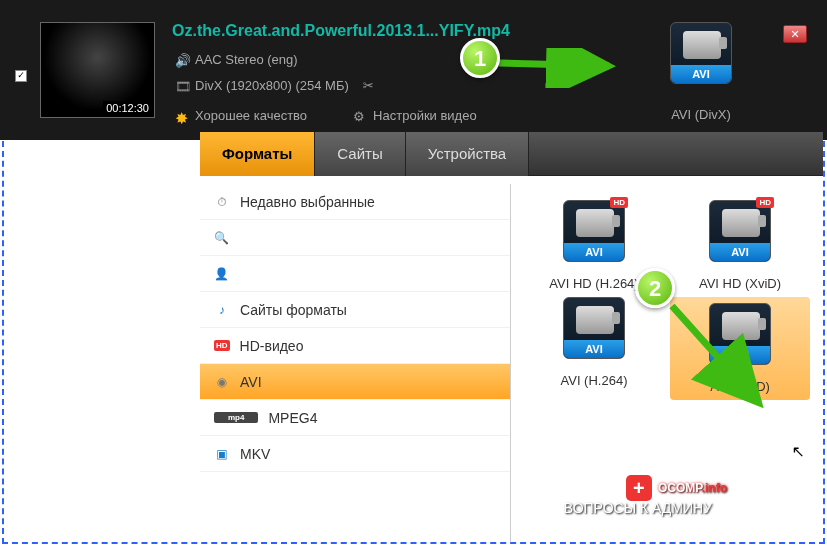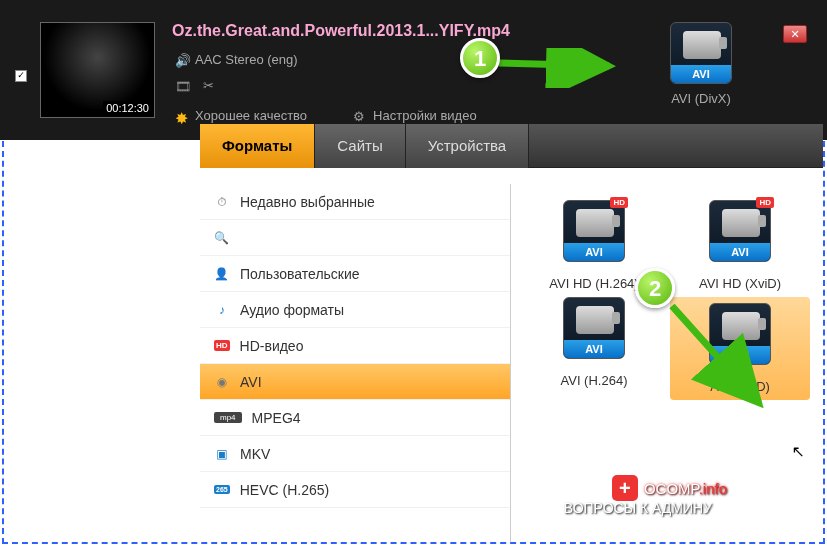--- a/index.html
+++ b/index.html
@@ -3,60 +3,60 @@
 <meta charset="utf-8">
 <style>
 *{box-sizing:border-box;margin:0;padding:0;font-family:Arial,sans-serif}
 body{background:#fff;width:827px;height:546px;position:relative;overflow:hidden}
 .frame{position:absolute;left:2px;top:2px;width:823px;height:542px;border:2px dashed #2e5fff}
 .header{position:absolute;left:0;top:0;width:100%;height:140px;background:#1a1a1a}
 .thumb{position:absolute;left:40px;top:22px;width:115px;height:96px;background:#000;border:1px solid #666}
 .thumb-inner{width:100%;height:86px;background:radial-gradient(circle at 50% 40%,#444 0%,#000 70%)}
 .checkbox{position:absolute;left:15px;top:70px;width:12px;height:12px;background:#fff;border:1px solid #888;font-size:9px;text-align:center;line-height:9px;color:#000}
 .timestamp{position:absolute;right:2px;bottom:2px;color:#fff;font-size:11px;font-weight:normal;background:#000;padding:1px 3px}
-.filename{position:absolute;left:172px;top:22px;color:#f9a8d4;font-size:16px;font-weight:bold}
+.filename{position:absolute;left:172px;top:22px;color:#14b8a6;font-size:16px;font-weight:bold}
 .info-row{position:absolute;left:175px;color:#aaa;font-size:13px;display:flex;align-items:center;gap:6px}
 .row1{top:52px}.row2{top:78px}.row3{top:108px}
 .icon{width:14px;height:14px;display:inline-block}
 .speaker{color:#999}
 .film{color:#999}
 .star{color:#fdb813;font-size:16px}
 .gear{color:#999}
 .scissors{color:#999;margin-left:8px}
 .close-btn{position:absolute;right:20px;top:25px;width:24px;height:18px;background:linear-gradient(#e88,#c33);border:1px solid #922;color:#fff;font-size:11px;text-align:center;line-height:16px;border-radius:2px}
 .preset-box{position:absolute;right:95px;top:22px;text-align:center;color:#aaa;font-size:13px}
 .format-icon{width:62px;height:62px;background:linear-gradient(#1c2a3a,#0a1520);border:1px solid #555;border-radius:6px;position:relative;display:inline-block}
 .camera{position:absolute;left:12px;top:8px;width:38px;height:28px;background:linear-gradient(#ddd,#999);border-radius:4px}
 .camera::before{content:"";position:absolute;right:-6px;top:6px;width:8px;height:12px;background:#aaa;border-radius:2px}
 .format-label{position:absolute;left:0;bottom:0;width:100%;height:18px;background:linear-gradient(#2a9fe8,#0870c8);color:#fff;font-size:11px;font-weight:bold;text-align:center;line-height:18px;border-radius:0 0 5px 5px}
 .hd-badge{position:absolute;right:-4px;top:-4px;background:#e33;color:#fff;font-size:8px;font-weight:bold;padding:1px 3px;border-radius:2px}
-.tabbar{position:absolute;left:200px;top:124px;width:623px;height:44px;background:linear-gradient(#555,#333);border-bottom:1px solid #222}
+.tabbar{position:absolute;left:200px;top:132px;width:623px;height:44px;background:linear-gradient(#555,#333);border-bottom:1px solid #222}
 .tab{float:left;height:44px;padding:0 22px;color:#ddd;font-size:15px;line-height:44px;background:linear-gradient(#666,#444);border-right:1px solid #222}
 .tab.active{background:linear-gradient(#ffb733,#e8920a);color:#000;font-weight:bold}
 .content{position:absolute;left:200px;top:184px;width:623px;height:358px;background:#fff;display:flex}
 .sidebar{width:311px;height:100%;border-right:1px solid #ccc;overflow:hidden}
 .sidebar-item{height:36px;padding:0 14px;display:flex;align-items:center;gap:10px;font-size:14px;color:#333;border-bottom:1px solid #f0f0f0}
 .sidebar-item.selected{background:linear-gradient(#ffc766,#ffa526)}
 .side-icon{width:16px;height:16px;font-size:12px;text-align:center;line-height:16px}
 .hd-ico{background:#e33;color:#fff;font-size:8px;font-weight:bold;border-radius:2px;padding:1px 2px}
 .gif-ico{background:#3964b8;color:#fff;font-size:8px;font-weight:bold;border-radius:2px;padding:1px 2px}
-.mp4-ico{background:#444;color:#fff;font-size:8px;font-weight:normal;border-radius:2px;padding:1px 6px}
+.mp4-ico{background:#444;color:#fff;font-size:8px;font-weight:bold;border-radius:2px;padding:1px 14px}
 .h265-ico{background:#1a7ec8;color:#fff;font-size:7px;font-weight:bold;border-radius:2px;padding:1px 2px}
 .formats-grid{flex:1;padding:16px 10px;overflow:hidden}
 .grid-row{display:flex;justify-content:space-around;margin-bottom:6px}
 .grid-item{text-align:center;width:140px}
 .grid-item .format-icon{margin-bottom:6px}
 .grid-caption{font-size:13px;color:#333;margin-top:4px}
 .grid-item.highlighted{background:linear-gradient(#ffd899,#ffb955);border-radius:4px;padding:6px}
 .callout{position:absolute;width:40px;height:40px;border-radius:50%;background:radial-gradient(circle at 35% 30%,#b8f566,#5ab50e);border:3px solid #fff;color:#fff;font-size:22px;font-weight:bold;text-align:center;line-height:36px;box-shadow:0 2px 4px rgba(0,0,0,0.4);z-index:50}
 .c1{left:460px;top:38px}.c2{left:635px;top:268px}
 .arrow{position:absolute;z-index:40}
 .watermark{position:absolute;right:100px;bottom:45px;z-index:30;display:flex;align-items:center;gap:6px}
 .wm-cross{width:26px;height:26px;background:#e33;border-radius:5px;color:#fff;font-size:20px;text-align:center;line-height:26px;font-weight:bold}
-.wm-text{color:#fff;font-weight:normal;font-size:15px;text-shadow:0 0 3px #e33,1px 1px 2px #000}
+.wm-text{color:#fff;font-weight:bold;font-size:12px;text-shadow:0 0 3px #e33,1px 1px 2px #000}
 .wm-sub{position:absolute;right:115px;bottom:30px;color:#fff;font-size:14px;z-index:30;text-shadow:1px 1px 2px #000}
 .cursor{position:absolute;right:22px;bottom:85px;z-index:60;color:#000;font-size:16px}
 </style>
 </head>
 <body>
 
 <div class="frame"></div>
 
 <div class="header">
   <div class="checkbox">✓</div>
@@ -64,80 +64,76 @@
     <div class="thumb-inner"></div>
     <div class="timestamp">00:12:30</div>
   </div>
   <div class="filename">Oz.the.Great.and.Powerful.2013.1...YIFY.mp4</div>
   <div class="info-row row1">
     <span class="icon speaker">🔊</span>
     <span>AAC Stereo (eng)</span>
   </div>
   <div class="info-row row2">
     <span class="icon film">🎞</span>
+    <span>DivX (1920x800) (254 МБ)</span>
     <span class="scissors">✂</span>
   </div>
   <div class="info-row row3">
     <span class="icon star">✸</span>
     <span>Хорошее качество</span>
     <span class="icon gear" style="margin-left:40px">⚙</span>
     <span>Настройки видео</span>
   </div>
   <div class="close-btn">✕</div>
   <div class="preset-box">
     <div class="format-icon">
       <div class="camera"></div>
       <div class="format-label">AVI</div>
     </div>
-    <div style="margin-top:4px">AVI (DivX)</div>
+    <div style="margin-top:20px">AVI (DivX)</div>
   </div>
 </div>
 
 <div class="tabbar">
   <div class="tab active">Форматы</div>
   <div class="tab">Сайты</div>
   <div class="tab">Устройства</div>
 </div>
 
 <div class="content">
   <div class="sidebar" id="sidebar">
       <div class="sidebar-item">
         <span class="side-icon" style="color:#777">⏱</span>
         <span>Недавно выбранные</span>
       </div>
       <div class="sidebar-item">
         <span class="side-icon" style="color:#777">🔍</span>
       </div>
       <div class="sidebar-item">
         <span class="side-icon" style="color:#777">👤</span>
-        <span>Пользовательские</span>
       </div>
       <div class="sidebar-item">
         <span class="side-icon" style="color:#1a7ec8">♪</span>
-        <span>Аудио форматы</span>
+        <span>Сайты форматы</span>
       </div>
       <div class="sidebar-item">
         <span class="hd-ico">HD</span>
         <span>HD-видео</span>
       </div>
       <div class="sidebar-item selected">
         <span class="side-icon" style="color:#777">◉</span>
         <span>AVI</span>
       </div>
       <div class="sidebar-item">
         <span class="mp4-ico">mp4</span>
         <span>MPEG4</span>
       </div>
       <div class="sidebar-item">
         <span class="side-icon" style="color:#1a7ec8">▣</span>
         <span>MKV</span>
-      </div>
-      <div class="sidebar-item">
-        <span class="h265-ico">265</span>
-        <span>HEVC (H.265)</span>
       </div>
     </div>
   <div class="formats-grid" id="grid">
       <div class="grid-row">
         <div class="grid-item"><div class="format-icon"><div class="camera"></div><div class="hd-badge">HD</div><div class="format-label">AVI</div></div><div class="grid-caption">AVI HD (H.264)</div></div>
         <div class="grid-item"><div class="format-icon"><div class="camera"></div><div class="hd-badge">HD</div><div class="format-label">AVI</div></div><div class="grid-caption">AVI HD (XviD)</div></div>
       </div>
       <div class="grid-row">
         <div class="grid-item"><div class="format-icon"><div class="camera"></div><div class="format-label">AVI</div></div><div class="grid-caption">AVI (H.264)</div></div>
         <div class="grid-item highlighted"><div class="format-icon"><div class="camera"></div><div class="format-label">AVI</div></div><div class="grid-caption">AVI (XviD)</div></div>

